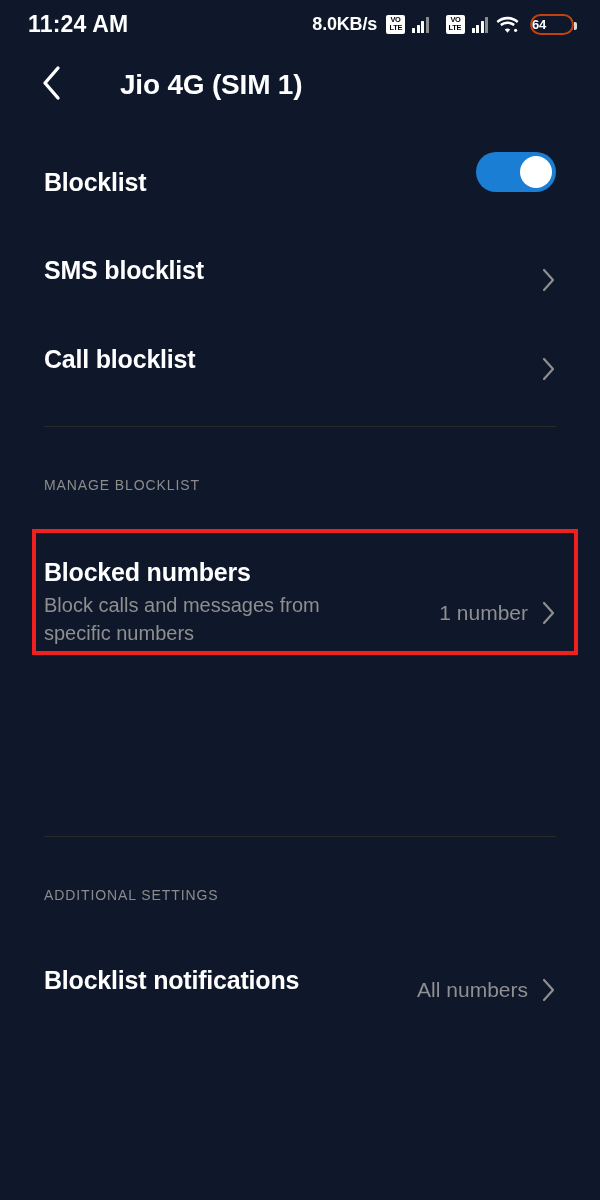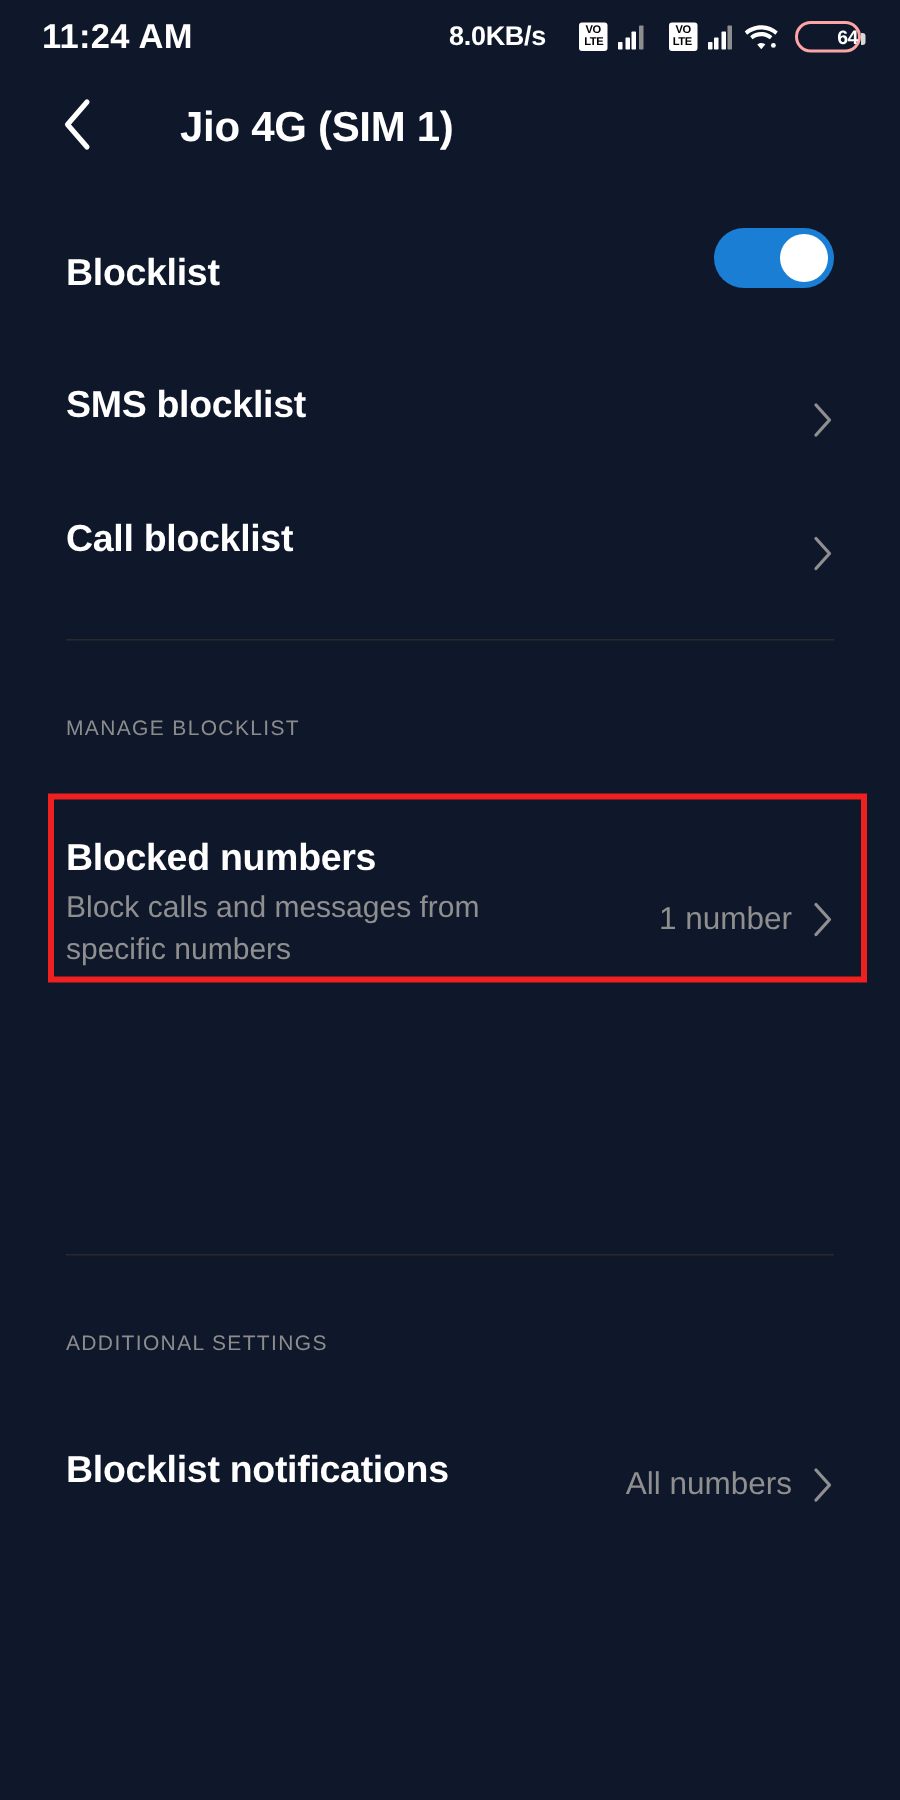--- a/index.html
+++ b/index.html
@@ -13,39 +13,39 @@
   .screen { position:relative; width:600px; height:1200px; background:#0f172a; }
 
   
   .statusbar{
     position:absolute; left:0; top:0; width:600px; height:48px;
     display:flex; align-items:center; justify-content:space-between;
     padding:0 26px 0 28px;
   }
   .sb-clock{ color:#fff; font-size:23px; font-weight:700; letter-spacing:.2px; }
   .sb-right{ display:flex; align-items:center; gap:5px; }
-  .sb-netspeed{ color:#fff; font-size:18px; font-weight:700; letter-spacing:-.2px; margin-right:17px;}
+  .sb-netspeed{ color:#fff; font-size:18px; font-weight:700; letter-spacing:-.2px; margin-right:4px;}
   .volte{
     width:19px; height:19px; background:#fff; border-radius:2px;
     display:flex; flex-direction:column; align-items:center; justify-content:center;
     line-height:1; color:#000; font-weight:700; overflow:hidden;
   }
   .volte span{ font-size:8px; transform:scale(.93); letter-spacing:-.3px; display:block;}
   .bars{ display:flex; align-items:flex-end; gap:1.5px; height:17px; margin-left:2px;}
   .bars i{ display:block; width:3px; background:#fff; border-radius:.5px; }
   .bars i:nth-child(1){ height:5px; }
   .bars i:nth-child(2){ height:8px; }
   .bars i:nth-child(3){ height:12px; }
   .bars i:nth-child(4){ height:16px; }
   .bars.dim i:nth-child(4){ background:#8d8d8d; }
   .sb-gap{ width:7px; }
   .wifi{ position:relative; width:23px; height:18px; margin-left:3px; }
   .battery{
-    margin-left:6px; width:44px; height:21px; border:2px solid #fca5a5; border-radius:11px;
-    display:flex; align-items:center; justify-content:flex-end; position:relative;
+    margin-left:6px; width:44px; height:21px; border:2px solid #c2410c; border-radius:11px;
+    display:flex; align-items:center; justify-content:flex-start; position:relative;
   }
   .battery .lvl{ color:#fff; font-size:13px; font-weight:700; letter-spacing:-.3px; }
   .battery:after{
     content:""; position:absolute; right:-5px; top:6px; width:3px; height:8px;
     background:#d8d8d8; border-radius:0 2px 2px 0;
   }
 
   
   .header{
     position:absolute; left:0; top:52px; width:600px; height:66px;

